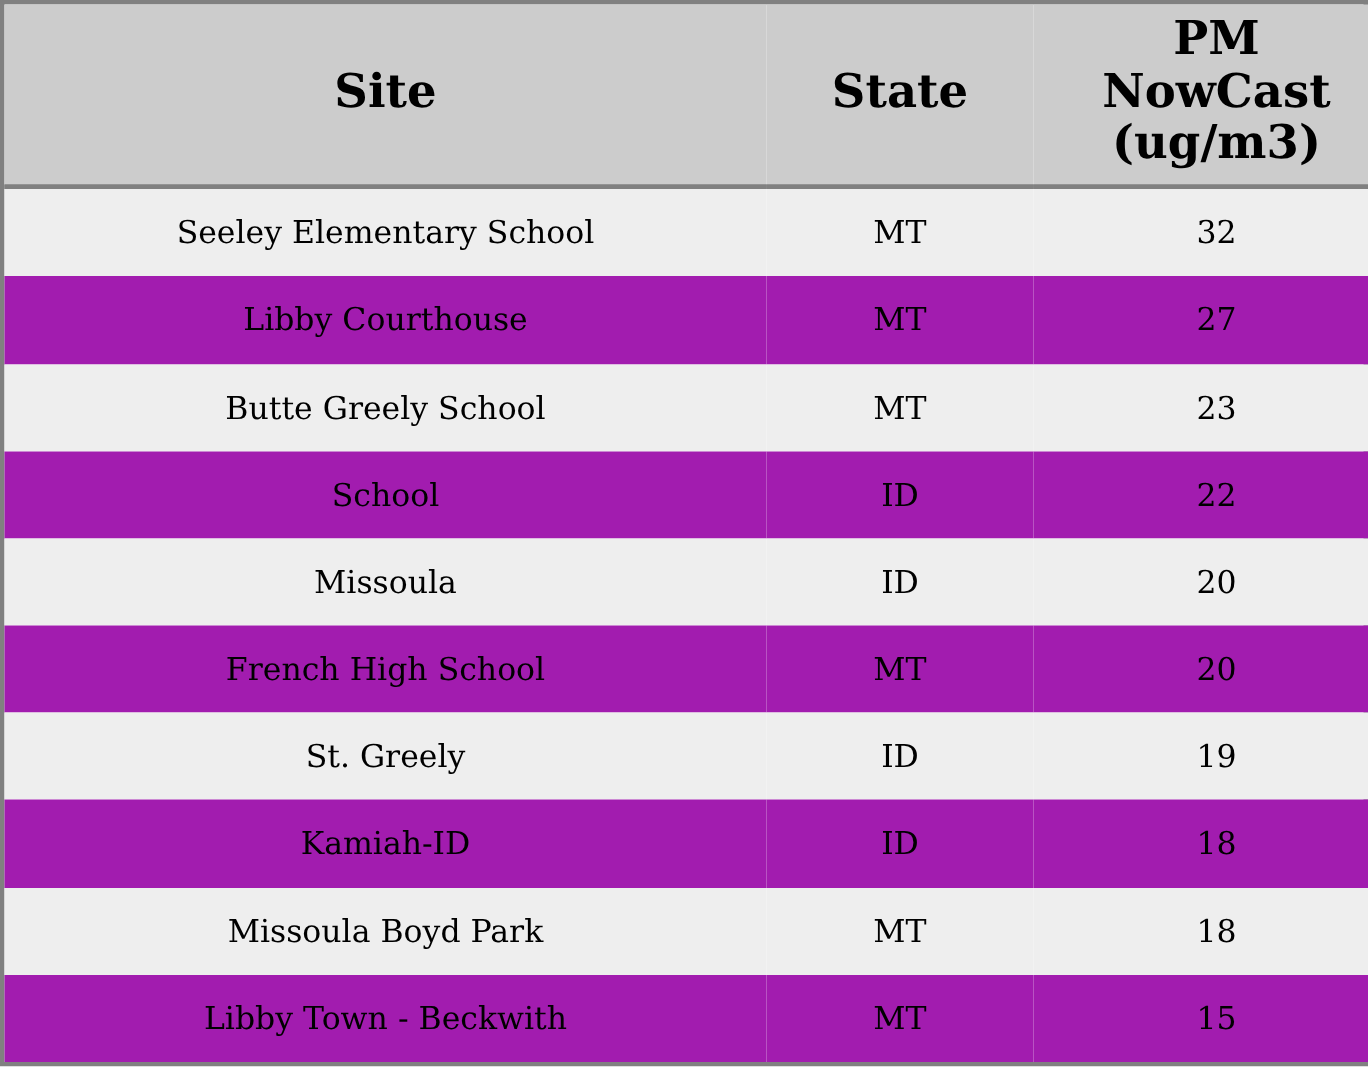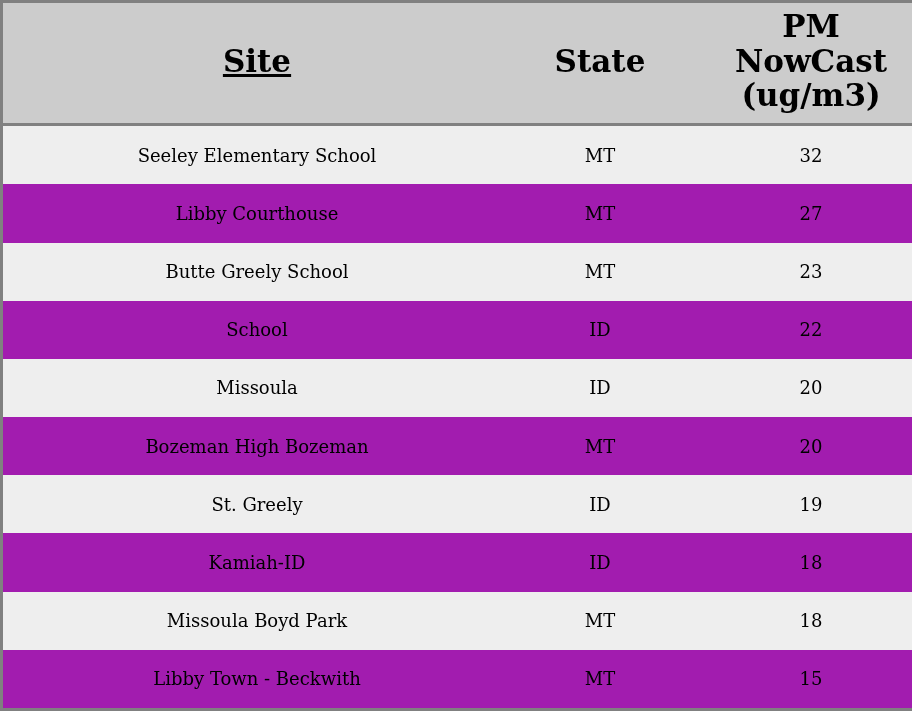--- a/index.html
+++ b/index.html
@@ -31,27 +31,27 @@
     font-family: "DejaVu Serif", serif;
     font-weight: bold;
     font-size: 31px;
     color: #000000;
     text-align: center;
     vertical-align: middle;
     padding: 6px 4px 10px 4px;
     border-bottom: 3px solid #808080;
     line-height: 1.12;
   }
-  table.aqi-table thead th.col-site { width: 500px; text-decoration: underline; }
+  table.aqi-table thead th.col-site { width: 500px; }
   table.aqi-table thead th.col-state { width: 170px; text-align: center; }
   table.aqi-table thead th.col-pm { width: 236px; }
 
   table.aqi-table tbody td {
     font-family: "DejaVu Serif", serif;
-    font-size: 18px;
+    font-size: 21px;
     color: #000000;
     text-align: center;
     vertical-align: middle;
     padding: 0;
     height: 58px;
     border: none;
   }
   table.aqi-table tbody tr.odd-row td {
     background: #eeeeee;
   }
@@ -95,21 +95,21 @@
         <td>School</td>
         <td>ID</td>
         <td>22</td>
       </tr>
       <tr class="odd-row">
         <td>Missoula</td>
         <td>ID</td>
         <td>20</td>
       </tr>
       <tr class="even-row">
-        <td>Bozeman High Bozeman</td>
+        <td>French High School</td>
         <td>MT</td>
         <td>20</td>
       </tr>
       <tr class="odd-row">
         <td>St. Greely</td>
         <td>ID</td>
         <td>19</td>
       </tr>
       <tr class="even-row">
         <td>Kamiah-ID</td>

